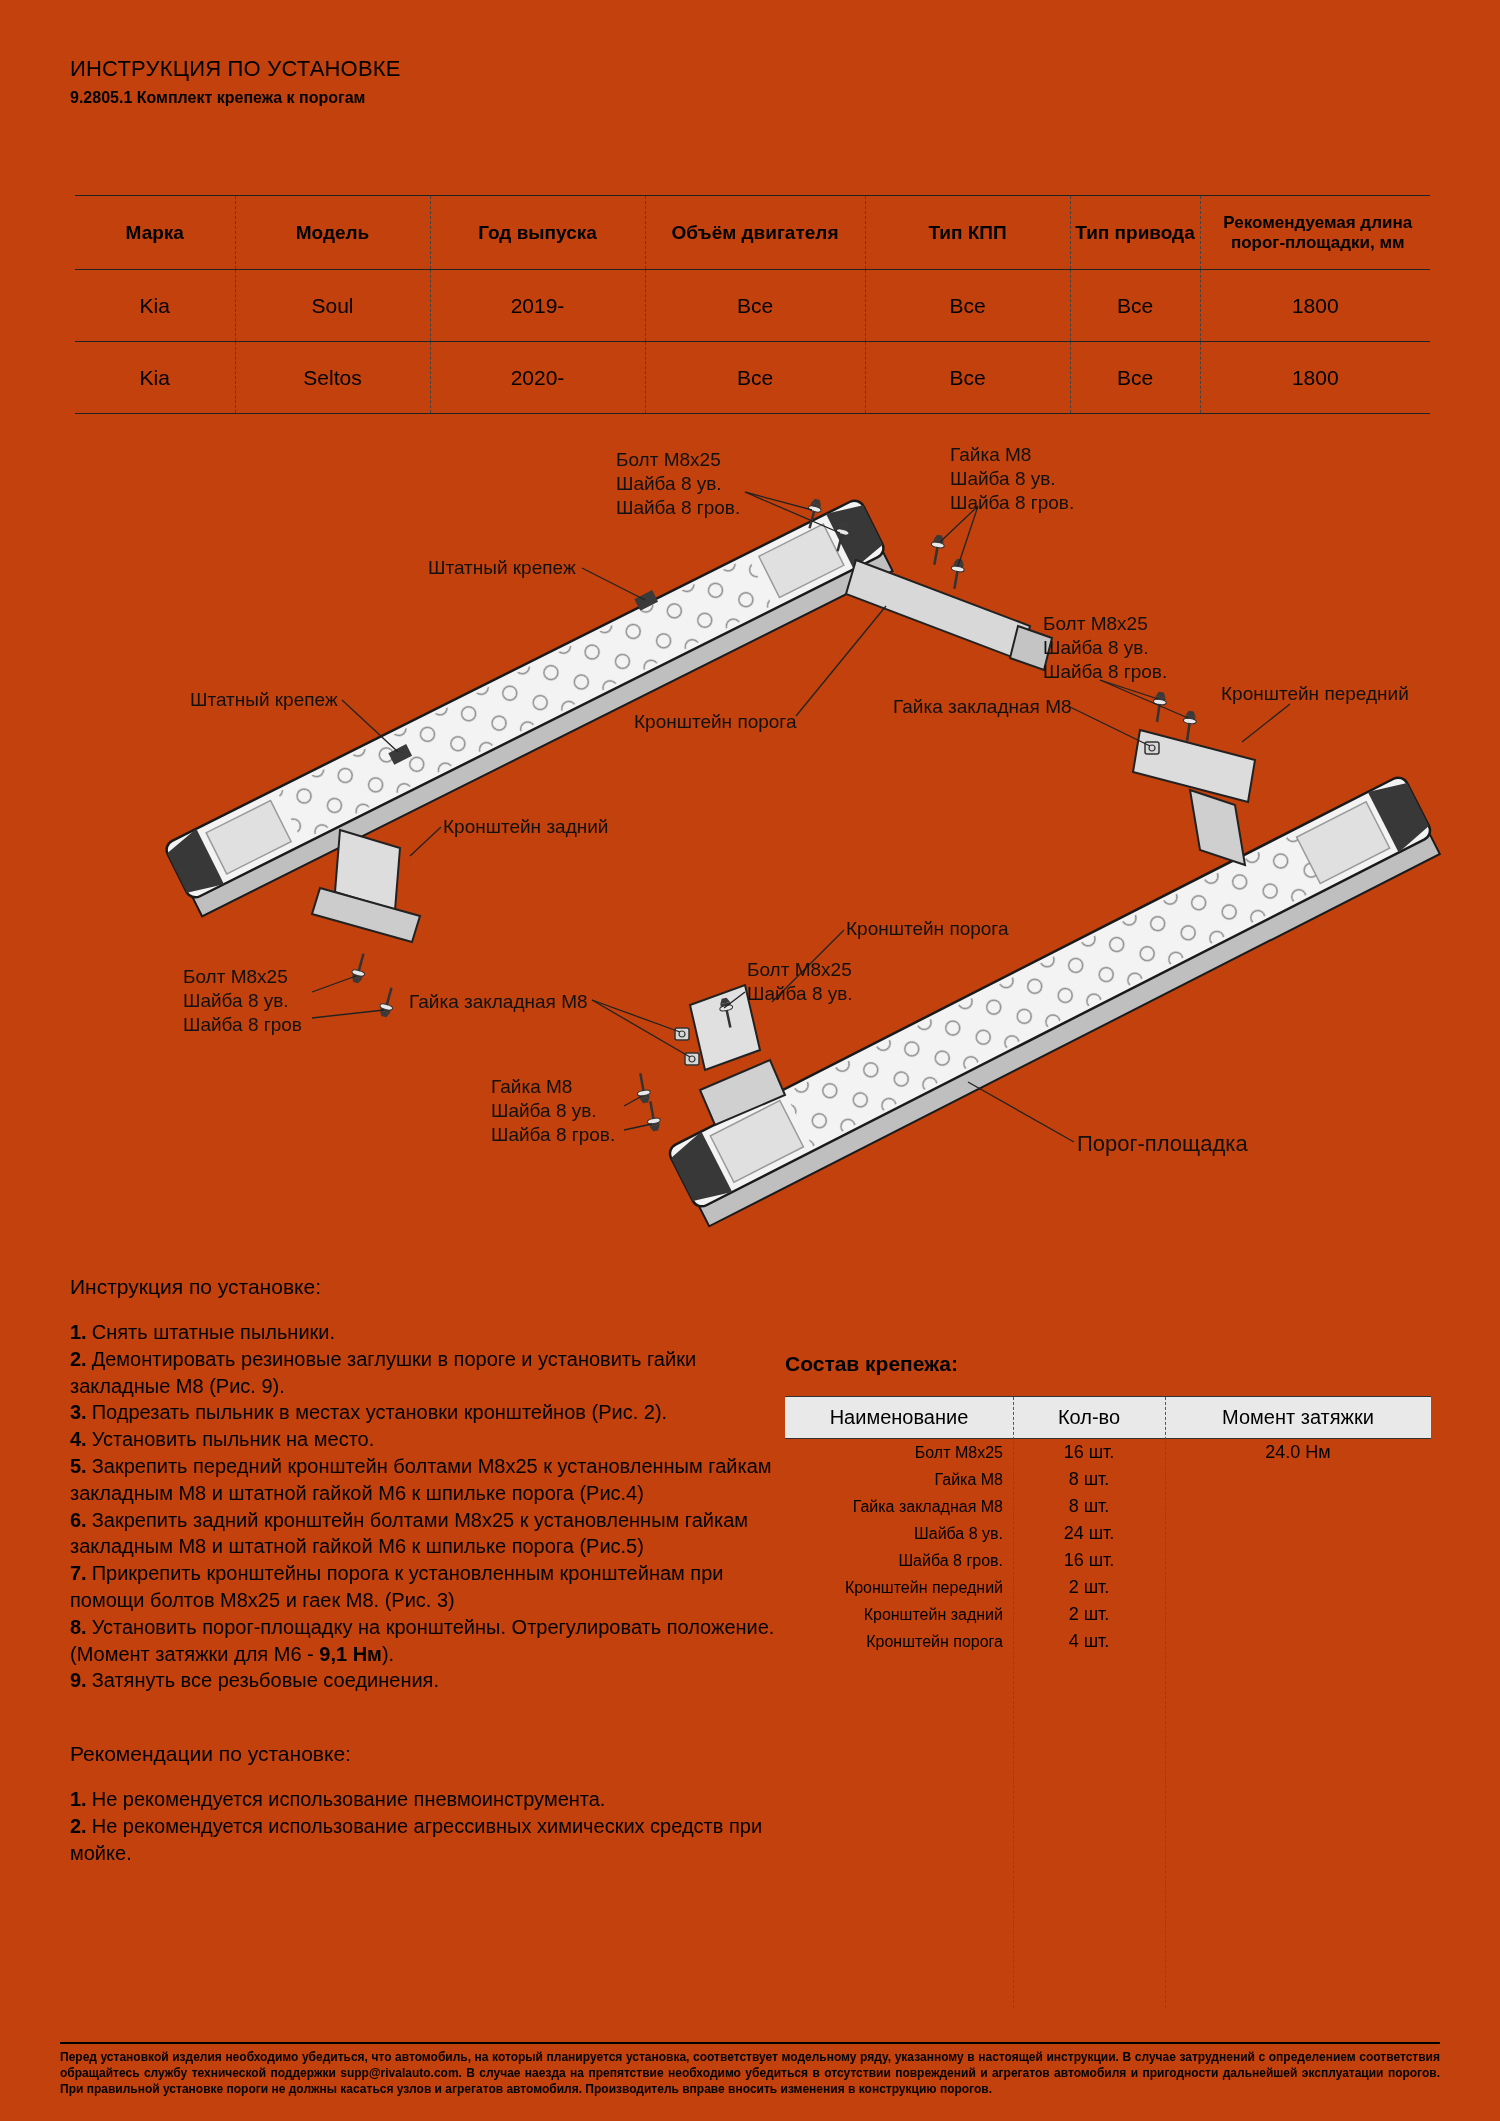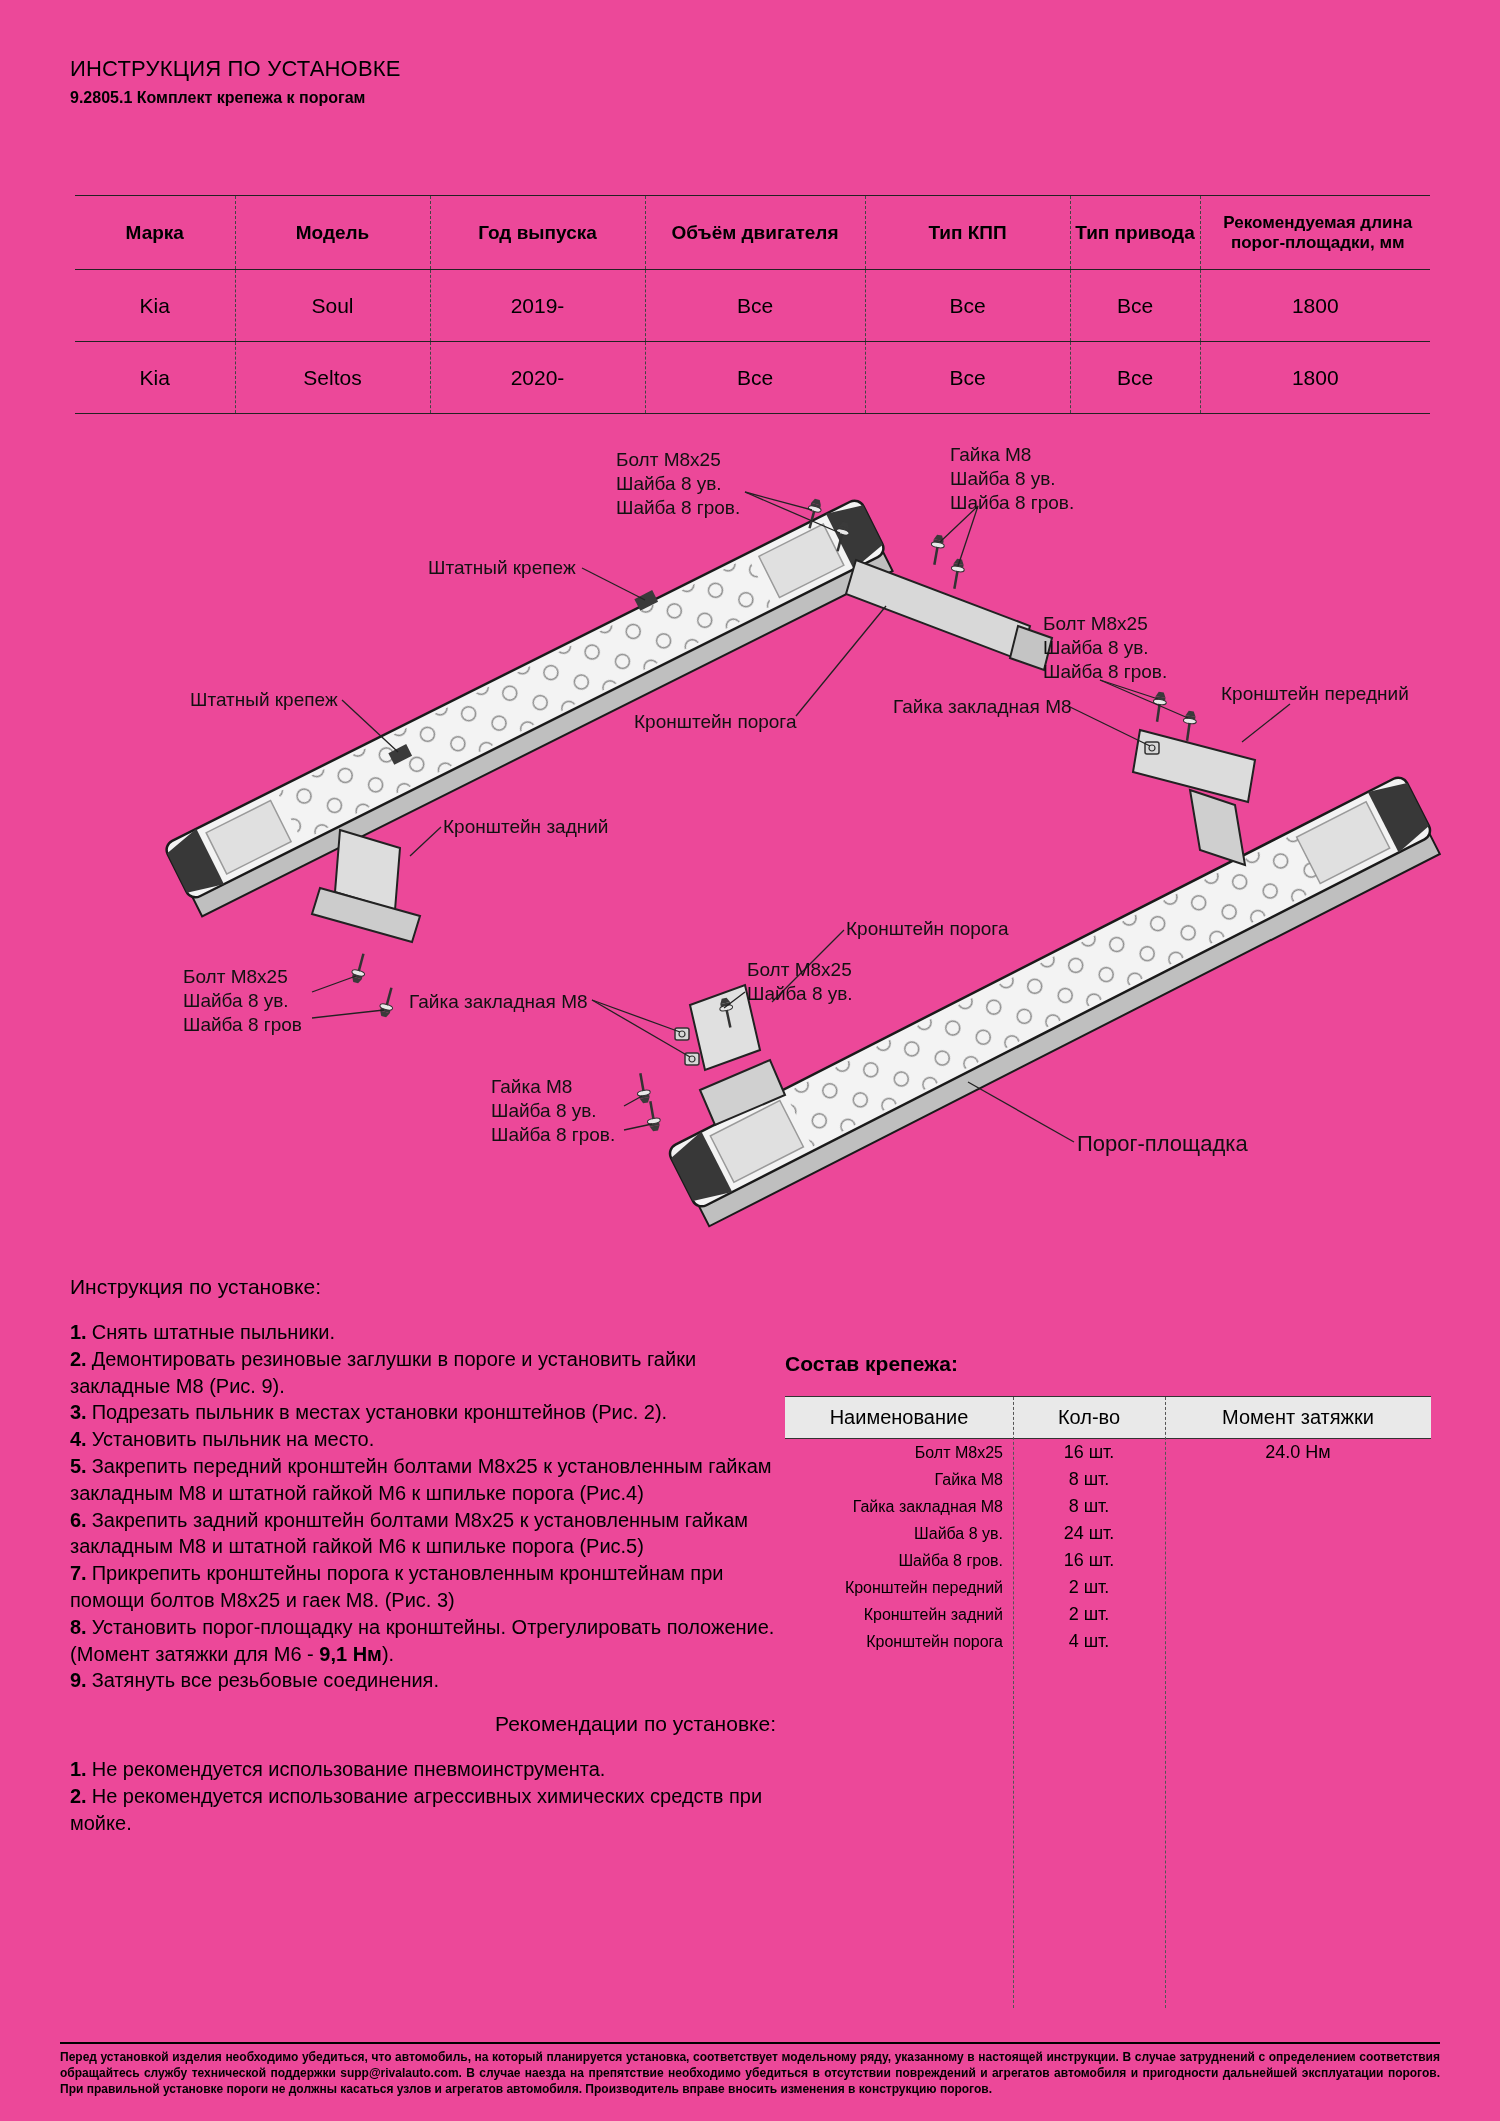--- a/index.html
+++ b/index.html
@@ -1,18 +1,18 @@
 <!DOCTYPE html>
 <html><head>
 <meta charset="utf-8">
 <style>
   * { box-sizing: border-box; margin: 0; padding: 0; }
   html, body { background: #fff; }
   body { font-family: "Liberation Sans", sans-serif; color: #000; }
-  .page { position: relative; width: 1500px; height: 2121px; background: #ec4899; overflow: hidden; }
+  .page { position: relative; width: 1500px; height: 2121px; background: #c2410c; overflow: hidden; }
 
   
   .doc-header { position: absolute; left: 70px; top: 56px; }
   .doc-header .t1 { font-size: 22px; letter-spacing: .2px; }
   .doc-header .t2 { font-size: 16px; font-weight: bold; margin-top: 7px; }
 
   
   table.veh { position: absolute; left: 75px; top: 195px; width: 1355px; border-collapse: collapse; table-layout: fixed; }
   table.veh th, table.veh td { text-align: center; vertical-align: middle; }
   table.veh thead th { height: 74px; font-size: 19px; font-weight: bold; border-top: 1.5px solid #222; border-bottom: 1.5px solid #222; }
@@ -25,21 +25,21 @@
   .diagram { position: absolute; left: 0; top: 430px; width: 1500px; height: 840px; }
   .diagram svg { position: absolute; left: 0; top: 0; }
   .lbl { position: absolute; font-size: 19px; line-height: 1.26; white-space: pre-line; color: #111; }
   .lbl-big { font-size: 22px; }
 
   
   .col-left { position: absolute; left: 70px; top: 1275px; width: 706px; }
   .col-left h3 { font-size: 21px; font-weight: normal; margin-bottom: 20px; }
   .step { font-size: 20px; line-height: 1.34; }
   .step .num { font-weight: bold; margin-right: 5px; }
-  .reco-title { margin-top: 18px; text-align: right; }
+  .reco-title { margin-top: 48px; }
 
   
   .col-right { position: absolute; left: 785px; top: 1352px; width: 646px; }
   .col-right h3 { font-size: 21px; font-weight: bold; }
   .hw-table { position: relative; margin-top: 20px; width: 646px; height: 612px; border-top: 1.5px solid #333; }
   .hw-sep { position: absolute; top: 0; bottom: 0; border-left: 1px dashed #555; }
   .hw-sep.s1 { left: 228px; } .hw-sep.s2 { left: 380px; }
   .hw-head { display: grid; grid-template-columns: 228px 152px 266px; height: 42px; align-items: center; background: #e9e9e9; border-bottom: 1.5px solid #333; }
   .hw-head div { text-align: center; font-size: 20px; }
   .hw-row { display: grid; grid-template-columns: 228px 152px 266px; height: 27px; align-items: center; }

